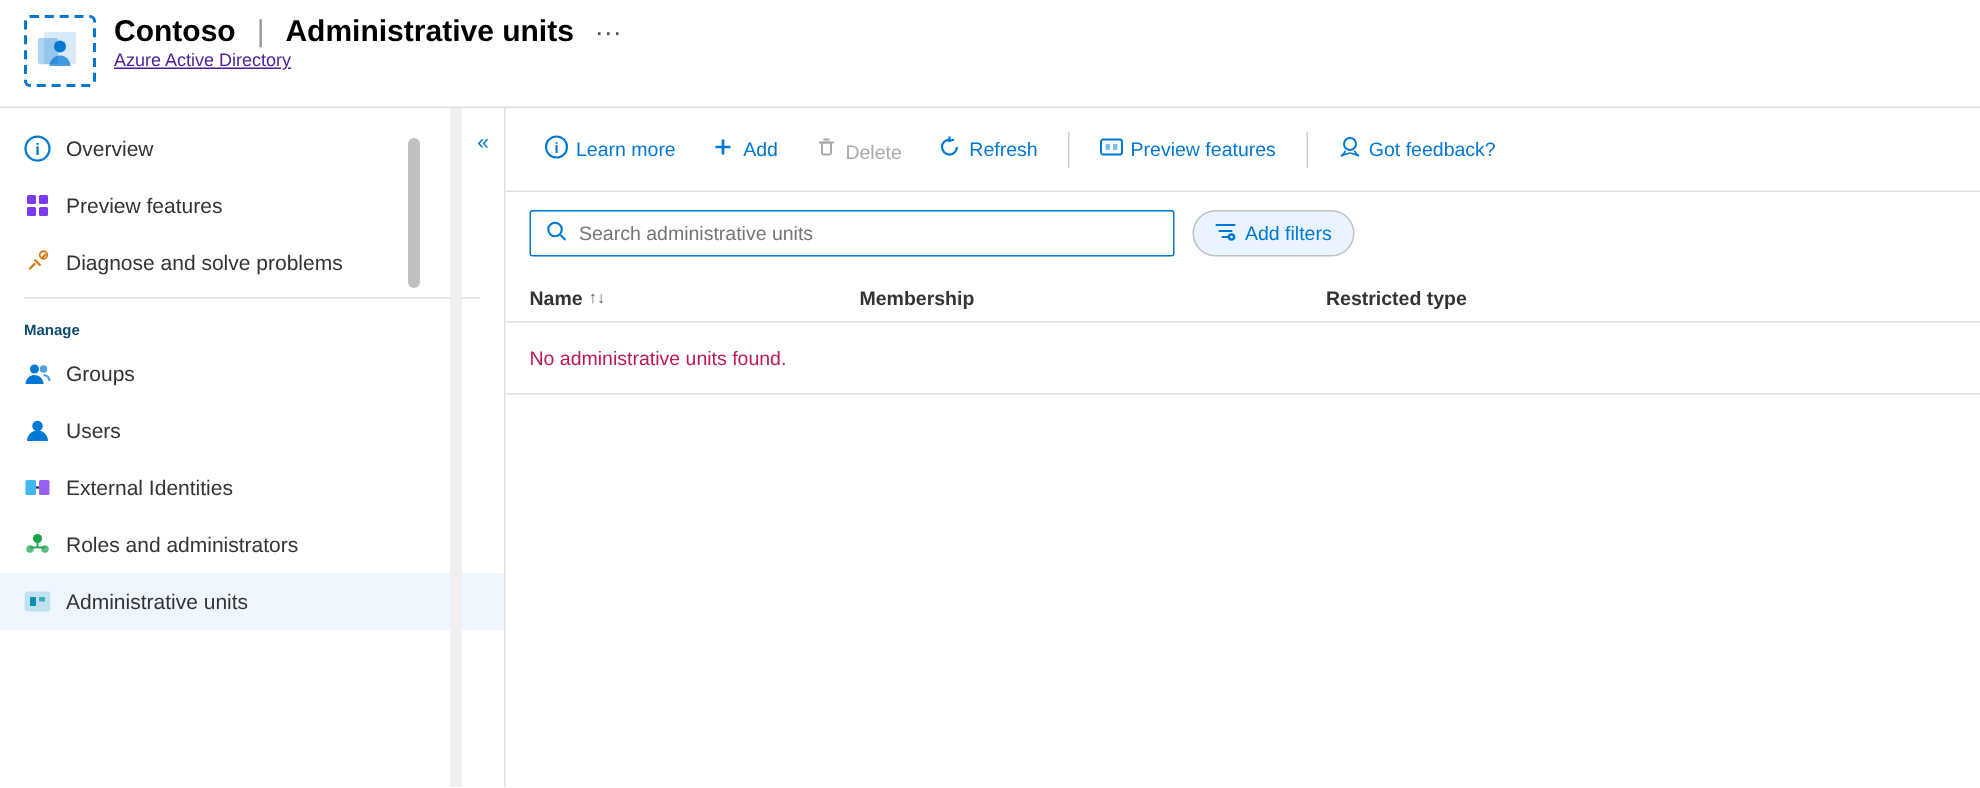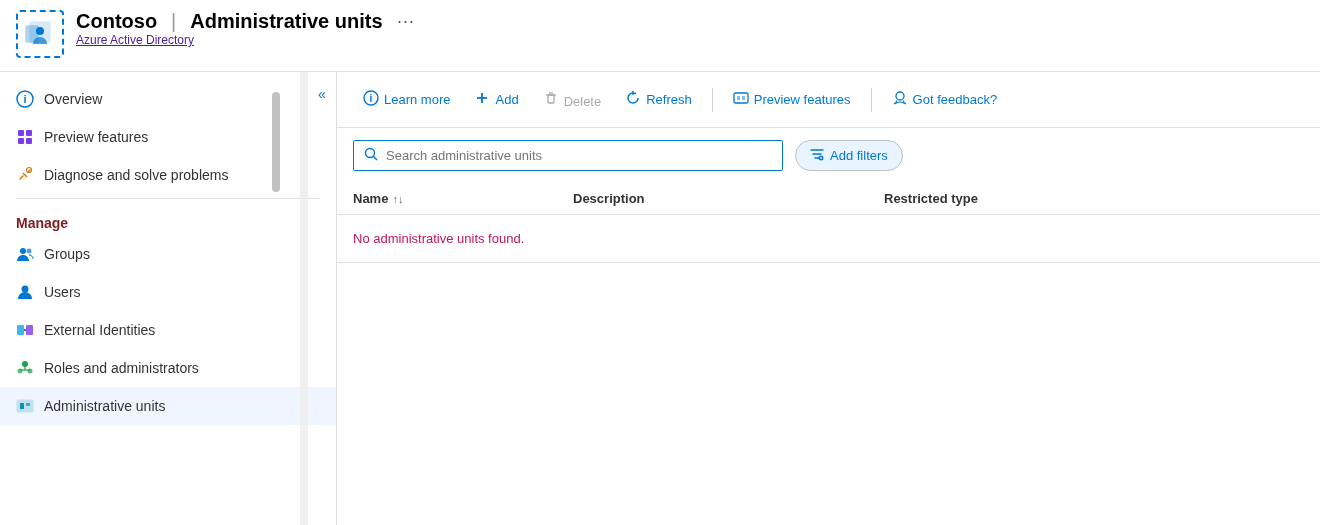--- a/index.html
+++ b/index.html
@@ -19,21 +19,21 @@
     .main-layout { display: flex; flex: 1; overflow: hidden; }
 
     
     .sidebar { width: 337px; border-right: 1px solid #e0e0e0; overflow-y: auto; padding: 8px 0; flex-shrink: 0; position: relative; background: #fff; }
     .collapse-btn { position: absolute; top: 8px; right: 0; width: 28px; height: 28px; display: flex; align-items: center; justify-content: center; cursor: pointer; color: #0078d4; font-size: 14px; }
     .sidebar-scrollbar-track { position: absolute; right: 28px; top: 0; width: 8px; height: 100%; background: #f0f0f0; }
     .sidebar-scrollbar-thumb { position: absolute; right: 28px; top: 20px; width: 8px; height: 100px; background: #c0c0c0; border-radius: 4px; }
     .sidebar-item { display: flex; align-items: center; padding: 10px 16px; cursor: pointer; color: #333; gap: 10px; }
     .sidebar-item.active { background: #f0f6ff; }
     .sidebar-item .icon { width: 18px; height: 18px; flex-shrink: 0; display: flex; align-items: center; justify-content: center; }
-    .sidebar-section-label { font-weight: 600; font-size: 14px; padding: 12px 16px 4px 16px; color: #7f1d1d; }
+    .sidebar-section-label { font-weight: 600; font-size: 10px; padding: 12px 16px 4px 16px; color: #0c4a6e; }
     .sidebar-divider { border: none; border-top: 1px solid #e0e0e0; margin: 4px 16px; }
 
     
     .content { flex: 1; padding: 0; overflow-y: auto; }
 
     
     .toolbar { display: flex; align-items: center; padding: 12px 16px; border-bottom: 1px solid #e0e0e0; gap: 4px; }
     .toolbar-btn { display: flex; align-items: center; gap: 5px; padding: 6px 10px; cursor: pointer; color: #0078d4; font-size: 13px; background: none; border: none; border-radius: 2px; }
     .toolbar-btn.disabled { color: #aaa; cursor: default; align-items: flex-end; }
     .toolbar-separator { width: 1px; height: 24px; background: #d0d0d0; margin: 0 6px; }
@@ -278,21 +278,21 @@
         <span>Add filters</span>
       </button>
     </div>
 
     <div class="table-header">
       <div class="table-header-cell">
         <span>Name</span>
         <span class="sort-icon">↑↓</span>
       </div>
       <div class="table-header-cell">
-        <span>Description</span>
+        <span>Membership</span>
       </div>
       <div class="table-header-cell">
         <span>Restricted type</span>
       </div>
     </div>
 
     <div class="table-empty">
       <span>No administrative units found.</span>
     </div>
 

